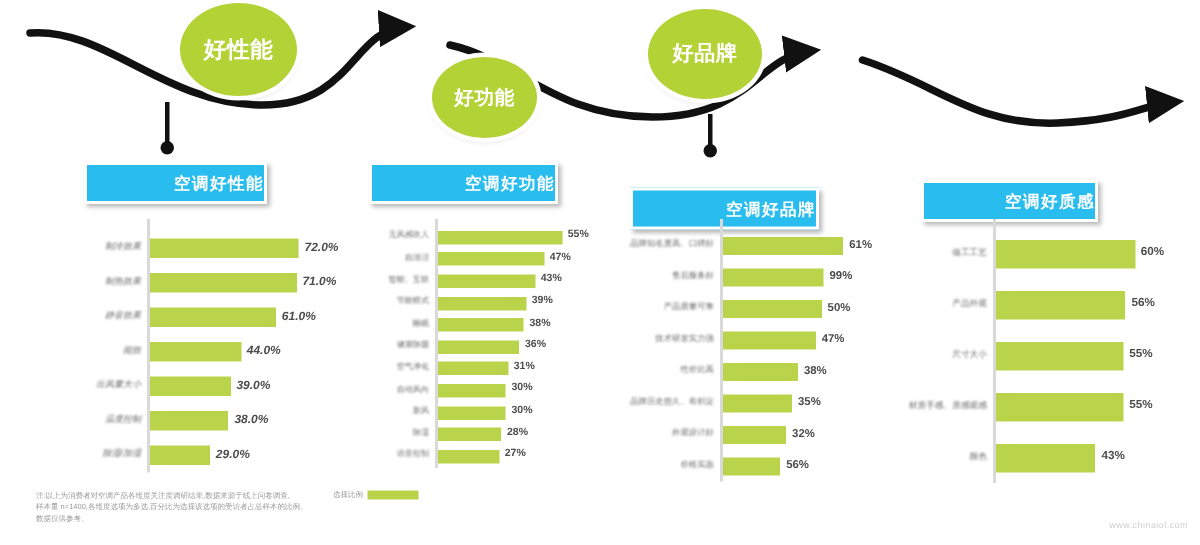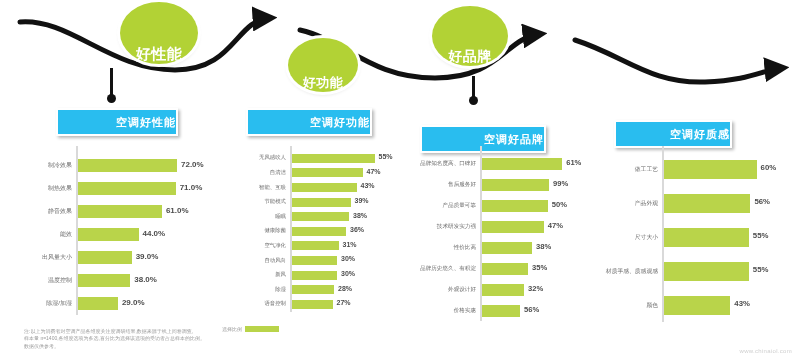--- a/index.html
+++ b/index.html
@@ -13,21 +13,21 @@
 
   
   #flow{position:absolute;left:0;top:0;width:800px;height:110px;}
 
   
   .bubble{
     position:absolute;
     border-radius:50%;
     background:#b2d235;
     box-shadow:0 0 0 3px #ffffff, 0 2px 4px rgba(0,0,0,.18);
-    display:flex;align-items:flex-end;justify-content:center;
+    display:flex;align-items:center;justify-content:center;
     color:#ffffff;font-weight:bold;letter-spacing:.5px;
     white-space:nowrap;
   }
 
   
   .chip{
     position:absolute;
     height:24px;
     background:#29bdef;
     border:2px solid #ffffff;
@@ -111,21 +111,21 @@
   <div class="chip" style="left:246px;top:108px;width:122px;">
     <span>空调好功能</span>
   </div>
   <div class="chip" style="left:420px;top:108px;width:122px;margin-top:17px;">
     <span>空调好品牌</span>
   </div>
   <div class="chip" style="left:614px;top:108px;width:114px;margin-top:12px;">
     <span>空调好质感</span>
   </div>
 
-  <div class="panel" id="panel-0" style="left: 8px; width: 190px; height: 169px;">
+  <div class="panel" id="panel-0" style="left: 30px; width: 190px; height: 169px; font-style: italic;">
       <div class="axis" style="left: 68px; height: 169px;"></div>
       <div class="cat" style="width: 60px; left: 4px; top: 8px; height: 23px; display: flex; align-items: center; justify-content: flex-end; font-size: 6px; white-space: normal;">制冷效果</div>
       <div class="bar" style="left: 70px; top: 13px; width: 99px; height: 13px; background: rgb(185, 212, 74);"></div>
       <div class="val" style="left: 173px; top: 13.74px; font-size: 8px;">72.0%</div>
       <div class="cat" style="width: 60px; left: 4px; top: 31px; height: 23px; display: flex; align-items: center; justify-content: flex-end; font-size: 6px; white-space: normal;">制热效果</div>
       <div class="bar" style="left: 70px; top: 36px; width: 97.625px; height: 13px; background: rgb(185, 212, 74);"></div>
       <div class="val" style="left: 171.625px; top: 36.74px; font-size: 8px;">71.0%</div>
       <div class="cat" style="width: 60px; left: 4px; top: 54px; height: 23px; display: flex; align-items: center; justify-content: flex-end; font-size: 6px; white-space: normal;">静音效果</div>
       <div class="bar" style="left: 70px; top: 59px; width: 83.875px; height: 13px; background: rgb(185, 212, 74);"></div>
       <div class="val" style="left: 157.875px; top: 59.74px; font-size: 8px;">61.0%</div>

